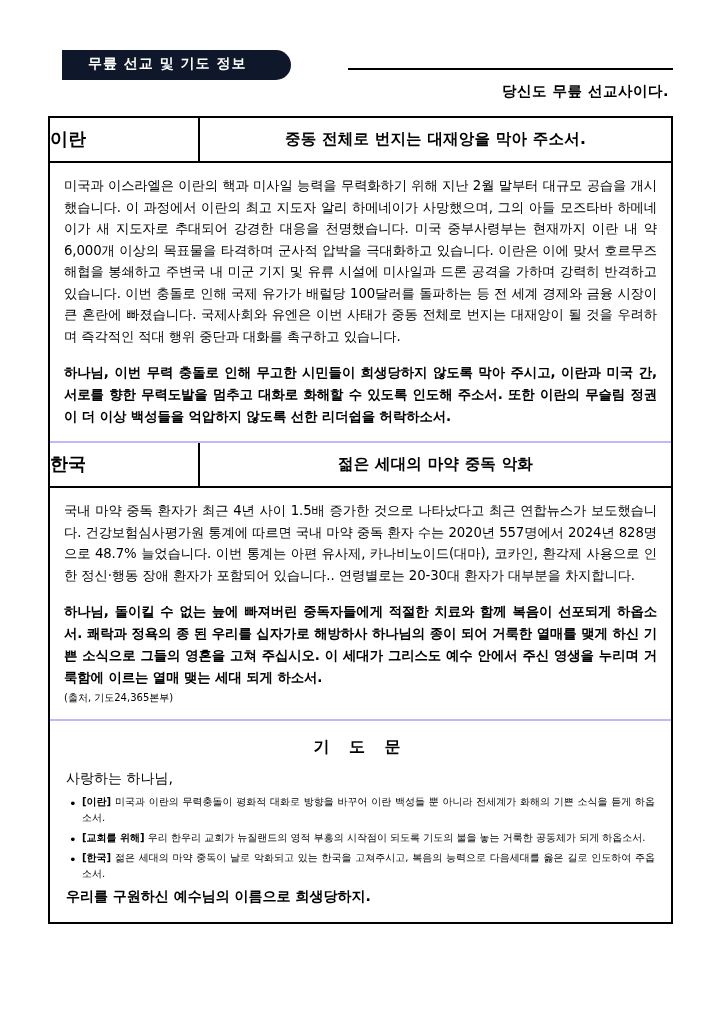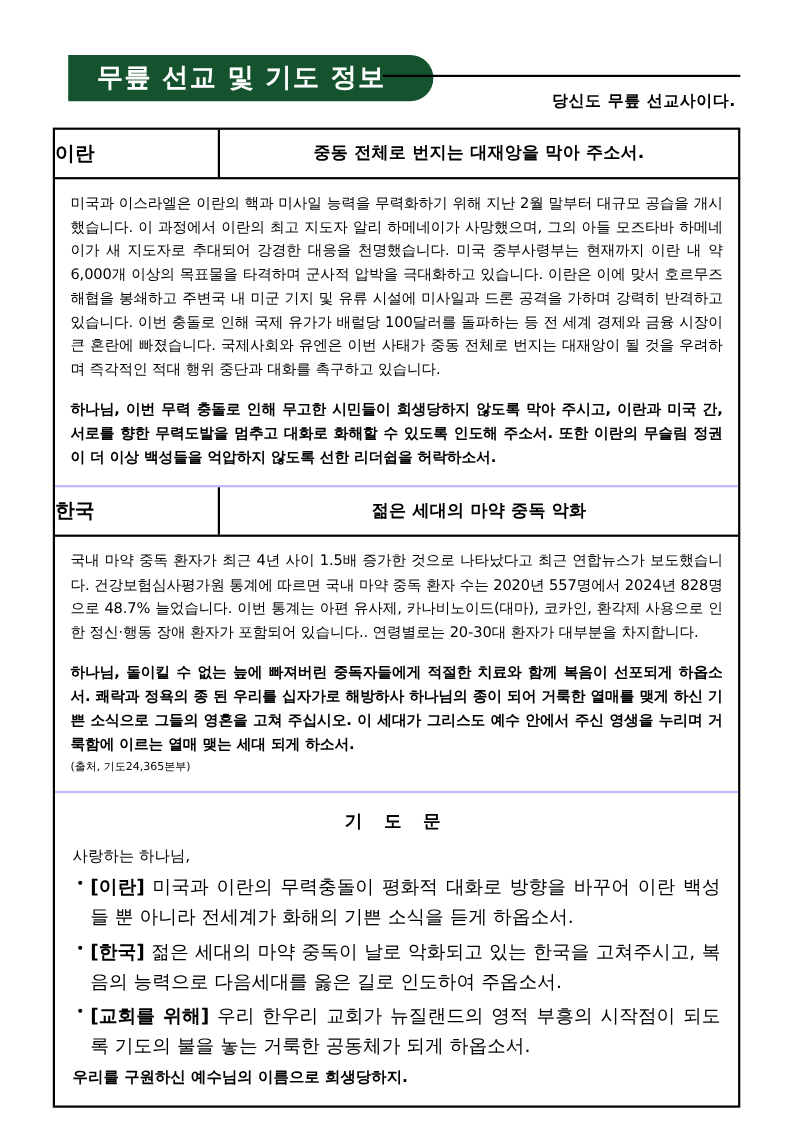--- a/index.html
+++ b/index.html
@@ -24,25 +24,25 @@
 
   
   .header-row {
     position: relative;
     height: 52px;
   }
   .title-banner {
     position: absolute;
     left: 14px;
     top: 8px;
-    background: #14532d;
+    background: #0f172a;
     color: #fff;
     border-radius: 0 22px 22px 0;
     padding: 5px 44px 7px 26px;
-    font-size: 24px;
+    font-size: 14px;
     font-weight: bold;
     letter-spacing: 1px;
     line-height: 1.25;
     white-space: nowrap;
   }
   .title-rule {
     position: absolute;
     left: 300px;
     right: 0;
     top: 26px;
@@ -135,21 +135,21 @@
     margin: 0 0 6px 0;
   }
   .bullets {
     margin: 0;
     padding: 0;
     list-style: none;
   }
   .bullets li {
     position: relative;
     padding-left: 16px;
-    font-size: 17px;
+    font-size: 10px;
     line-height: 1.6;
     margin-bottom: 4px;
     text-align: justify;
     text-justify: inter-character;
   }
   .bullets li::before {
     content: "•";
     position: absolute;
     left: 3px;
     top: 0;
@@ -194,20 +194,20 @@
       <p class="para">국내 마약 중독 환자가 최근 4년 사이 1.5배 증가한 것으로 나타났다고 최근 연합뉴스가 보도했습니다. 건강보험심사평가원 통계에 따르면 국내 마약 중독 환자 수는 2020년 557명에서 2024년 828명으로 48.7% 늘었습니다. 이번 통계는 아편 유사제, 카나비노이드(대마), 코카인, 환각제 사용으로 인한 정신·행동 장애 환자가 포함되어 있습니다.. 연령별로는 20-30대 환자가 대부분을 차지합니다.</p>
       <p class="prayer">하나님, 돌이킬 수 없는 늪에 빠져버린 중독자들에게 적절한 치료와 함께 복음이 선포되게 하옵소서. 쾌락과 정욕의 종 된 우리를 십자가로 해방하사 하나님의 종이 되어 거룩한 열매를 맺게 하신 기쁜 소식으로 그들의 영혼을 고쳐 주십시오. 이 세대가 그리스도 예수 안에서 주신 영생을 누리며 거룩함에 이르는 열매 맺는 세대 되게 하소서.</p>
       <p class="source">(출처, 기도24,365본부)</p>
     </div>
 
     <div class="prayer-section">
       <div class="prayer-title">기 도 문</div>
       <div class="prayer-greeting">사랑하는 하나님,</div>
       <ul class="bullets">
         <li><span class="tag">[이란]</span><span> 미국과 이란의 무력충돌이 평화적 대화로 방향을 바꾸어 이란 백성들 뿐 아니라 전세계가 화해의 기쁜 소식을 듣게 하옵소서.</span></li>
+        <li><span class="tag">[교회를 위해]</span><span> 우리 한우리 교회가 뉴질랜드의 영적 부흥의 시작점이 되도록 기도의 불을 놓는 거룩한 공동체가 되게 하옵소서.</span></li>
         <li><span class="tag">[한국]</span><span> 젊은 세대의 마약 중독이 날로 악화되고 있는 한국을 고쳐주시고, 복음의 능력으로 다음세대를 옳은 길로 인도하여 주옵소서.</span></li>
-        <li><span class="tag">[교회를 위해]</span><span> 우리 한우리 교회가 뉴질랜드의 영적 부흥의 시작점이 되도록 기도의 불을 놓는 거룩한 공동체가 되게 하옵소서.</span></li>
       </ul>
       <div class="closing">우리를 구원하신 예수님의 이름으로 희생당하지.</div>
     </div>
 
   </div>
 </div>
 
 </body></html>

